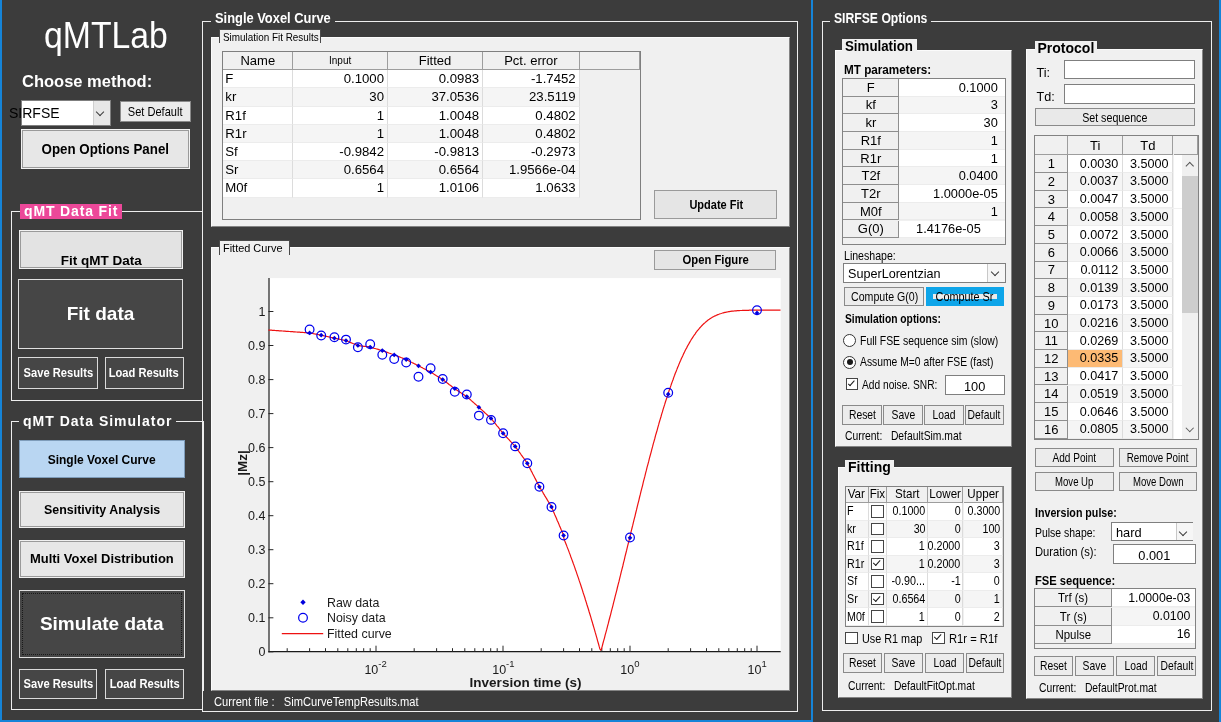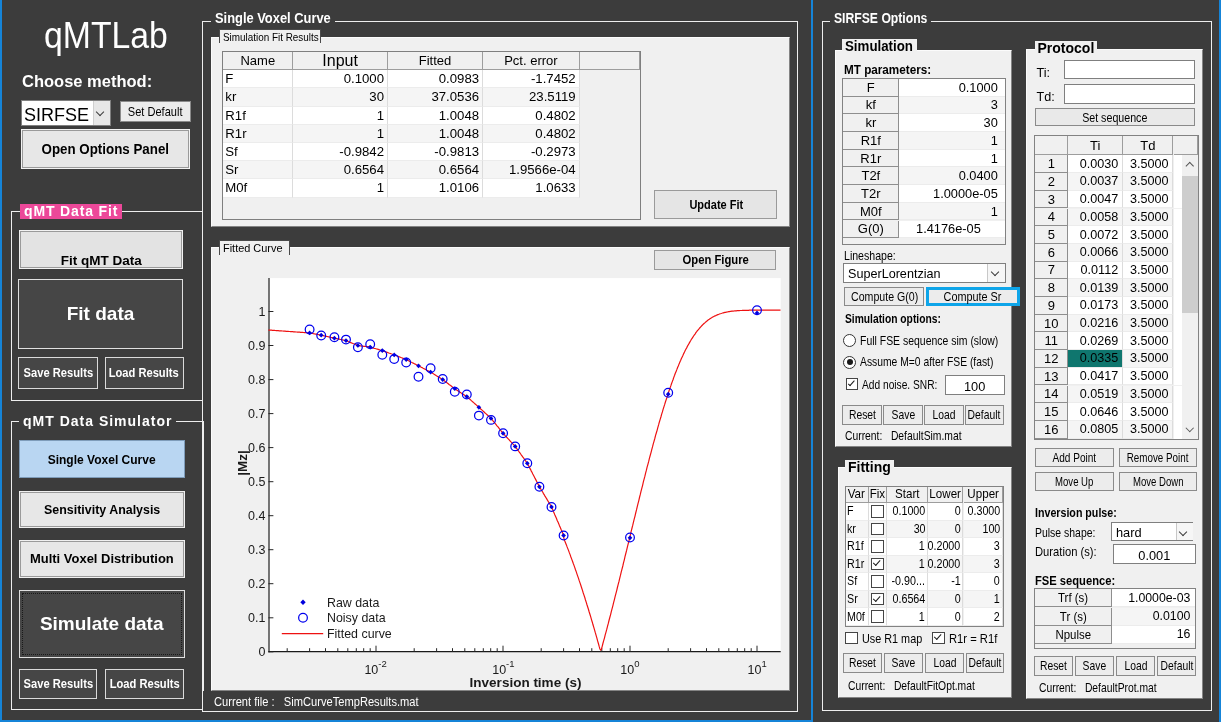--- a/index.html
+++ b/index.html
@@ -7,21 +7,21 @@
 .cell{position:absolute;overflow:hidden;white-space:nowrap;color:#000;display:flex;align-items:center;}
 </style></head>
 <body>
 <div style="position:absolute;left:0px;top:0px;width:1.5px;height:722px;background:#1584d8;"></div>
 <div style="position:absolute;left:810.8px;top:0px;width:2.6px;height:722px;background:#1584d8;"></div>
 <div style="position:absolute;left:1219.2px;top:0px;width:1.8px;height:722px;background:#1584d8;"></div>
 <div style="position:absolute;left:1.5px;top:719.6px;width:809.3px;height:2.4px;background:#1584d8;"></div>
 <div style="position:absolute;left:20px;top:14.3px;width:172px;height:44px;color:#fff;font-size:36.5px;line-height:44px;text-align:center;"><span style="display:inline-block;white-space:pre;transform:scaleX(0.925);transform-origin:50% 50%;">qMTLab</span></div>
 <div style="position:absolute;left:22px;top:71.5px;color:#fff;font-size:16.5px;font-weight:bold;white-space:nowrap;line-height:1.1;"><span style="white-space:pre;">Choose method:</span></div>
 <div style="position:absolute;left:21px;top:100px;width:90px;height:26px;background:#fff;border:1px solid #7f7f7f;"></div>
-<div style="position:absolute;left:24px;top:105.5px;color:#000;font-size:18px;font-weight:normal;white-space:nowrap;line-height:1.1;"><span style="white-space:pre;">SIRFSE</span></div>
+<div style="position:absolute;left:9px;top:105.5px;color:#000;font-size:14px;font-weight:normal;white-space:nowrap;line-height:1.1;"><span style="white-space:pre;">SIRFSE</span></div>
 <div style="position:absolute;left:92.5px;top:101px;width:17.5px;height:24px;background:#e7e7e7;border-left:1px solid #cfcfcf;"></div>
 <div style="position:absolute;left:97px;top:109px;width:6px;height:6px;border-right:1.6px solid #3c3c3c;border-bottom:1.6px solid #3c3c3c;transform:rotate(45deg);"></div>
 <div style="position:absolute;left:119.5px;top:100.5px;width:71px;height:21.5px;background:#ececec;border:1px solid #8a8a8a;color:#000;font-size:13px;font-weight:normal;display:flex;align-items:center;justify-content:center;white-space:nowrap;">
     <span style="display:inline-block;white-space:pre;transform:scaleX(0.85);transform-origin:50% 50%;">Set Default</span>
   </div>
 <div style="position:absolute;left:21px;top:129px;width:169px;height:40px;background:#e7e7e7;border:1px solid #f2f2f2;color:#000;font-size:14.5px;font-weight:bold;display:flex;align-items:center;justify-content:center;white-space:nowrap;box-shadow:inset 0 0 0 1px #9a9a9a;">
     <span style="display:inline-block;white-space:pre;transform:scaleX(0.92);transform-origin:50% 50%;">Open Options Panel</span>
   </div>
 <div style="position:absolute;left:11px;top:211px;width:192px;height:189.5px;border:1.5px solid #eeeeee;"></div>
 <div style="position:absolute;left:20px;top:204px;height:15px;background:#ec4899;color:#fff;font-weight:bold;font-size:14px;letter-spacing:0.85px;padding:0 4px;line-height:15px;">qMT Data Fit</div>
@@ -56,21 +56,21 @@
   </div>
 <div style="position:absolute;left:105.3px;top:668.8px;width:78.4px;height:30px;background:#464646;border:1px solid #dadada;color:#fff;font-size:12px;font-weight:bold;display:flex;align-items:center;justify-content:center;white-space:nowrap;border-width:1.5px;">
     <span style="display:inline-block;white-space:pre;transform:scaleX(0.93);transform-origin:50% 50%;">Load Results</span>
   </div>
 <div style="position:absolute;left:201.5px;top:20.5px;width:596px;height:691.5px;border:1.5px solid #eeeeee;"></div>
 <div style="position:absolute;left:211px;top:10.5px;width:124px;height:15px;background:#3c3c3c;color:#fff;font-weight:bold;font-size:14px;padding:0 4px;line-height:15px;overflow:visible;"><span style="display:inline-block;white-space:pre;transform:scaleX(0.92);transform-origin:0 50%;">Single Voxel Curve</span></div>
 <div style="position:absolute;left:210.5px;top:36.5px;width:579.5px;height:190px;background:#f0f0f0;border:1px solid #fbfbfb;border-right-color:#848484;border-bottom-color:#848484;"></div>
 <div style="position:absolute;left:219px;top:28.5px;width:102px;height:14.5px;background:#f0f0f0;color:#000;font-size:11.5px;line-height:14px;border:1px solid #4a4a4a;border-bottom:none;padding:0 3px;white-space:nowrap;"><span style="display:inline-block;white-space:pre;transform:scaleX(0.86);transform-origin:0 50%;">Simulation Fit Results</span></div>
 <div style="position:absolute;left:222.3px;top:50.9px;width:419.1px;height:169.5px;background:#f0f0f0;border:1px solid #7f7f7f;"></div>
 <div class="cell" style="left:223.3px;top:51.9px;width:70px;height:18.3px;background:#f0f0f0;border-right:1px solid #9d9d9d;border-bottom:1px solid #9d9d9d;font-size:13px;justify-content:center;">Name</div>
-<div class="cell" style="left:293.3px;top:51.9px;width:94.7px;height:18.3px;background:#f0f0f0;border-right:1px solid #9d9d9d;border-bottom:1px solid #9d9d9d;font-size:16px;justify-content:center;">Input</div>
+<div class="cell" style="left:293.3px;top:51.9px;width:94.7px;height:18.3px;background:#f0f0f0;border-right:1px solid #9d9d9d;border-bottom:1px solid #9d9d9d;font-size:10px;justify-content:center;">Input</div>
 <div class="cell" style="left:388.0px;top:51.9px;width:95.1px;height:18.3px;background:#f0f0f0;border-right:1px solid #9d9d9d;border-bottom:1px solid #9d9d9d;font-size:13px;justify-content:center;">Fitted</div>
 <div class="cell" style="left:483.1px;top:51.9px;width:96.6px;height:18.3px;background:#f0f0f0;border-right:1px solid #9d9d9d;border-bottom:1px solid #9d9d9d;font-size:13px;justify-content:center;">Pct. error</div>
 <div class="cell" style="left:579.7px;top:51.9px;width:60.7px;height:18.3px;background:#f0f0f0;border-right:1px solid #9d9d9d;border-bottom:1px solid #9d9d9d;font-size:13px;justify-content:center;"></div>
 <div class="cell" style="left:223.3px;top:70.2px;width:70px;height:18.2px;background:#ffffff;border-right:1px solid #dcdcdc;border-bottom:1px solid #ececec;font-size:13.2px;justify-content:flex-start;padding-left:2px;">F</div>
 <div class="cell" style="left:293.3px;top:70.2px;width:94.7px;height:18.2px;background:#ffffff;border-right:1px solid #dcdcdc;border-bottom:1px solid #ececec;font-size:13.2px;justify-content:flex-end;padding-right:3px;">0.1000</div>
 <div class="cell" style="left:388.0px;top:70.2px;width:95.1px;height:18.2px;background:#ffffff;border-right:1px solid #dcdcdc;border-bottom:1px solid #ececec;font-size:13.2px;justify-content:flex-end;padding-right:3px;">0.0983</div>
 <div class="cell" style="left:483.1px;top:70.2px;width:96.6px;height:18.2px;background:#ffffff;border-right:1px solid #dcdcdc;border-bottom:1px solid #ececec;font-size:13.2px;justify-content:flex-end;padding-right:3px;">-1.7452</div>
 <div class="cell" style="left:223.3px;top:88.4px;width:70px;height:18.2px;background:#f5f5f5;border-right:1px solid #dcdcdc;border-bottom:1px solid #ececec;font-size:13.2px;justify-content:flex-start;padding-left:2px;">kr</div>
 <div class="cell" style="left:293.3px;top:88.4px;width:94.7px;height:18.2px;background:#f5f5f5;border-right:1px solid #dcdcdc;border-bottom:1px solid #ececec;font-size:13.2px;justify-content:flex-end;padding-right:3px;">30</div>
 <div class="cell" style="left:388.0px;top:88.4px;width:95.1px;height:18.2px;background:#f5f5f5;border-right:1px solid #dcdcdc;border-bottom:1px solid #ececec;font-size:13.2px;justify-content:flex-end;padding-right:3px;">37.0536</div>
@@ -214,21 +214,21 @@
 <div class="cell" style="left:843.4px;top:220.5px;width:55.9px;height:17.7px;background:#f0f0f0;border-right:1px solid #8e8e8e;border-bottom:1px solid #8e8e8e;font-size:13px;justify-content:center;">G(0)</div>
 <div class="cell" style="left:899.3px;top:220.5px;width:105.5px;height:17.7px;background:#ffffff;border-bottom:1px solid #ececec;font-size:12.8px;justify-content:flex-end;padding-right:24px;">1.4176e-05</div>
 <div style="position:absolute;left:844px;top:250px;color:#000;font-size:12.6px;font-weight:normal;white-space:nowrap;line-height:1.1;"><span style="display:inline-block;white-space:pre;transform:scaleX(0.84);transform-origin:0 50%;">Lineshape:</span></div>
 <div style="position:absolute;left:843px;top:262.5px;width:163px;height:20px;background:#fff;border:1px solid #7f7f7f;"></div>
 <div style="position:absolute;left:848px;top:266.5px;color:#000;font-size:13px;font-weight:normal;white-space:nowrap;line-height:1.1;"><span style="display:inline-block;white-space:pre;transform:scaleX(0.97);transform-origin:0 50%;">SuperLorentzian</span></div>
 <div style="position:absolute;left:987px;top:263.5px;width:18px;height:18px;background:#f6f6f6;border-left:1px solid #c8c8c8;"></div>
 <div style="position:absolute;left:992px;top:269px;width:6px;height:6px;border-right:1.6px solid #3c3c3c;border-bottom:1.6px solid #3c3c3c;transform:rotate(45deg);"></div>
 <div style="position:absolute;left:844.4px;top:287.4px;width:79.8px;height:19.1px;background:#ececec;border:1px solid #8a8a8a;color:#000;font-size:12.2px;font-weight:normal;display:flex;align-items:center;justify-content:center;white-space:nowrap;">
     <span style="display:inline-block;white-space:pre;transform:scaleX(0.87);transform-origin:50% 50%;">Compute G(0)</span>
   </div>
-<div style="position:absolute;left:925.6px;top:287.4px;width:94px;height:19.1px;background:#ececec;border:3px solid #0ea5e9;color:#000;font-size:12.2px;font-weight:normal;display:flex;align-items:center;justify-content:center;white-space:nowrap;">
+<div style="position:absolute;left:925.6px;top:287.4px;width:78px;height:19.1px;background:#ececec;border:7px solid #0ea5e9;color:#000;font-size:12.2px;font-weight:normal;display:flex;align-items:center;justify-content:center;white-space:nowrap;">
     <span style="display:inline-block;white-space:pre;transform:scaleX(0.89);transform-origin:50% 50%;">Compute Sr</span>
   </div>
 <div style="position:absolute;left:845px;top:312px;color:#000;font-size:13px;font-weight:bold;white-space:nowrap;line-height:1.1;"><span style="display:inline-block;white-space:pre;transform:scaleX(0.79);transform-origin:0 50%;">Simulation options:</span></div>
 <div style="position:absolute;left:843.0px;top:334.2px;width:13px;height:13px;border-radius:50%;background:#fff;border:1.2px solid #333;"></div>
 <div style="position:absolute;left:859.5px;top:334.5px;color:#000;font-size:12.6px;font-weight:normal;white-space:nowrap;line-height:1.1;"><span style="display:inline-block;white-space:pre;transform:scaleX(0.83);transform-origin:0 50%;">Full FSE sequence sim (slow)</span></div>
 <div style="position:absolute;left:843.0px;top:355.5px;width:13px;height:13px;border-radius:50%;background:#fff;border:1.2px solid #333;"></div>
 <div style="position:absolute;left:846.5px;top:359px;width:6px;height:6px;border-radius:50%;background:#1a1a1a;"></div>
 <div style="position:absolute;left:859.5px;top:355.8px;color:#000;font-size:12.6px;font-weight:normal;white-space:nowrap;line-height:1.1;"><span style="display:inline-block;white-space:pre;transform:scaleX(0.82);transform-origin:0 50%;">Assume M=0 after FSE (fast)</span></div>
 <div style="position:absolute;left:845.5px;top:378px;width:12px;height:12px;background:#fff;border:1px solid #454545;"></div>
 <div style="position:absolute;left:847.54px;top:380.64px;width:6.959999999999999px;height:3.4799999999999995px;border-left:1.7px solid #1c1c1c;border-bottom:1.7px solid #1c1c1c;transform:rotate(-48deg);"></div>
@@ -436,21 +436,21 @@
 <div class="cell" style="left:1173.5px;top:297.0px;width:8.9px;height:17.7px;background:#fff;"></div>
 <div class="cell" style="left:1035.3px;top:314.7px;width:33px;height:17.7px;background:#f0f0f0;border-right:1px solid #8e8e8e;border-bottom:1px solid #8e8e8e;font-size:13px;justify-content:center;">10</div>
 <div class="cell" style="left:1068.3px;top:314.7px;width:54.9px;height:17.7px;background:#f5f5f5;border-right:1px solid #dcdcdc;border-bottom:1px solid #ececec;font-size:12.6px;justify-content:flex-end;padding-right:4px;">0.0216</div>
 <div class="cell" style="left:1123.2px;top:314.7px;width:50.3px;height:17.7px;background:#f5f5f5;border-right:1px solid #dcdcdc;border-bottom:1px solid #ececec;font-size:12.6px;justify-content:flex-end;padding-right:4px;">3.5000</div>
 <div class="cell" style="left:1173.5px;top:314.7px;width:8.9px;height:17.7px;background:#fff;"></div>
 <div class="cell" style="left:1035.3px;top:332.4px;width:33px;height:17.7px;background:#f0f0f0;border-right:1px solid #8e8e8e;border-bottom:1px solid #8e8e8e;font-size:13px;justify-content:center;">11</div>
 <div class="cell" style="left:1068.3px;top:332.4px;width:54.9px;height:17.7px;background:#ffffff;border-right:1px solid #dcdcdc;border-bottom:1px solid #ececec;font-size:12.6px;justify-content:flex-end;padding-right:4px;">0.0269</div>
 <div class="cell" style="left:1123.2px;top:332.4px;width:50.3px;height:17.7px;background:#ffffff;border-right:1px solid #dcdcdc;border-bottom:1px solid #ececec;font-size:12.6px;justify-content:flex-end;padding-right:4px;">3.5000</div>
 <div class="cell" style="left:1173.5px;top:332.4px;width:8.9px;height:17.7px;background:#fff;"></div>
 <div class="cell" style="left:1035.3px;top:350.1px;width:33px;height:17.7px;background:#f0f0f0;border-right:1px solid #8e8e8e;border-bottom:1px solid #8e8e8e;font-size:13px;justify-content:center;">12</div>
-<div class="cell" style="left:1068.3px;top:350.1px;width:54.9px;height:17.7px;background:#0f766e;border-right:1px solid #dcdcdc;border-bottom:1px solid #ececec;font-size:12.6px;justify-content:flex-end;padding-right:4px;">0.0335</div>
+<div class="cell" style="left:1068.3px;top:350.1px;width:54.9px;height:17.7px;background:#fdba74;border-right:1px solid #dcdcdc;border-bottom:1px solid #ececec;font-size:12.6px;justify-content:flex-end;padding-right:4px;">0.0335</div>
 <div class="cell" style="left:1123.2px;top:350.1px;width:50.3px;height:17.7px;background:#f5f5f5;border-right:1px solid #dcdcdc;border-bottom:1px solid #ececec;font-size:12.6px;justify-content:flex-end;padding-right:4px;">3.5000</div>
 <div class="cell" style="left:1173.5px;top:350.1px;width:8.9px;height:17.7px;background:#fff;"></div>
 <div class="cell" style="left:1035.3px;top:367.79999999999995px;width:33px;height:17.7px;background:#f0f0f0;border-right:1px solid #8e8e8e;border-bottom:1px solid #8e8e8e;font-size:13px;justify-content:center;">13</div>
 <div class="cell" style="left:1068.3px;top:367.79999999999995px;width:54.9px;height:17.7px;background:#ffffff;border-right:1px solid #dcdcdc;border-bottom:1px solid #ececec;font-size:12.6px;justify-content:flex-end;padding-right:4px;">0.0417</div>
 <div class="cell" style="left:1123.2px;top:367.79999999999995px;width:50.3px;height:17.7px;background:#ffffff;border-right:1px solid #dcdcdc;border-bottom:1px solid #ececec;font-size:12.6px;justify-content:flex-end;padding-right:4px;">3.5000</div>
 <div class="cell" style="left:1173.5px;top:367.79999999999995px;width:8.9px;height:17.7px;background:#fff;"></div>
 <div class="cell" style="left:1035.3px;top:385.5px;width:33px;height:17.7px;background:#f0f0f0;border-right:1px solid #8e8e8e;border-bottom:1px solid #8e8e8e;font-size:13px;justify-content:center;">14</div>
 <div class="cell" style="left:1068.3px;top:385.5px;width:54.9px;height:17.7px;background:#f5f5f5;border-right:1px solid #dcdcdc;border-bottom:1px solid #ececec;font-size:12.6px;justify-content:flex-end;padding-right:4px;">0.0519</div>
 <div class="cell" style="left:1123.2px;top:385.5px;width:50.3px;height:17.7px;background:#f5f5f5;border-right:1px solid #dcdcdc;border-bottom:1px solid #ececec;font-size:12.6px;justify-content:flex-end;padding-right:4px;">3.5000</div>
 <div class="cell" style="left:1173.5px;top:385.5px;width:8.9px;height:17.7px;background:#fff;"></div>

